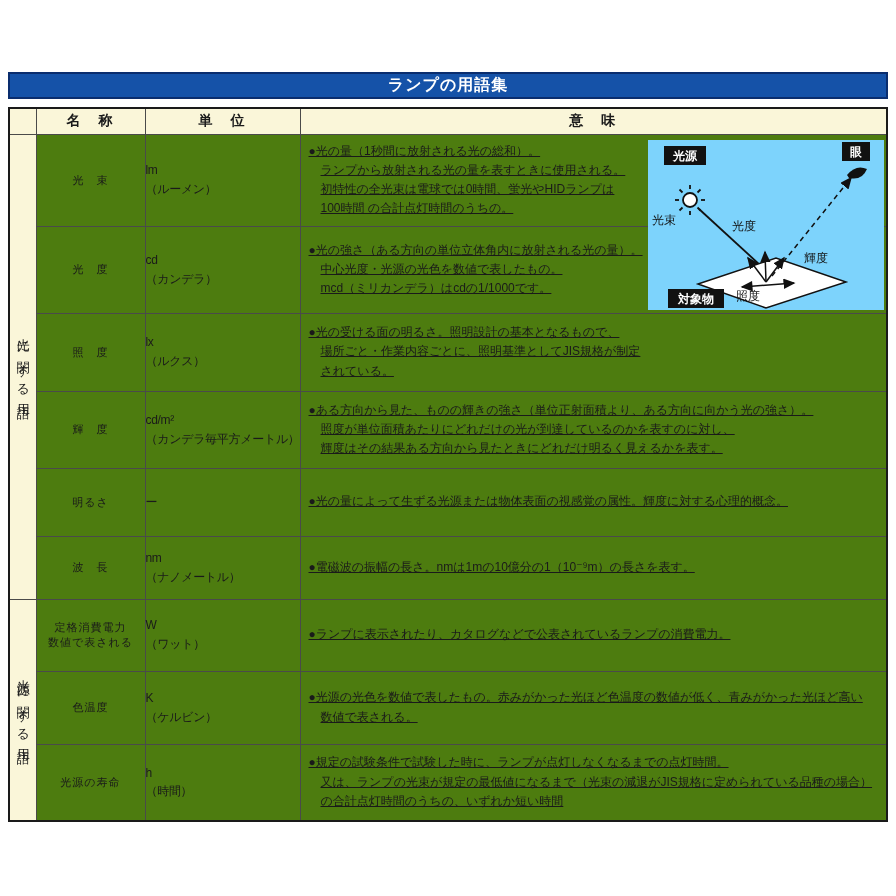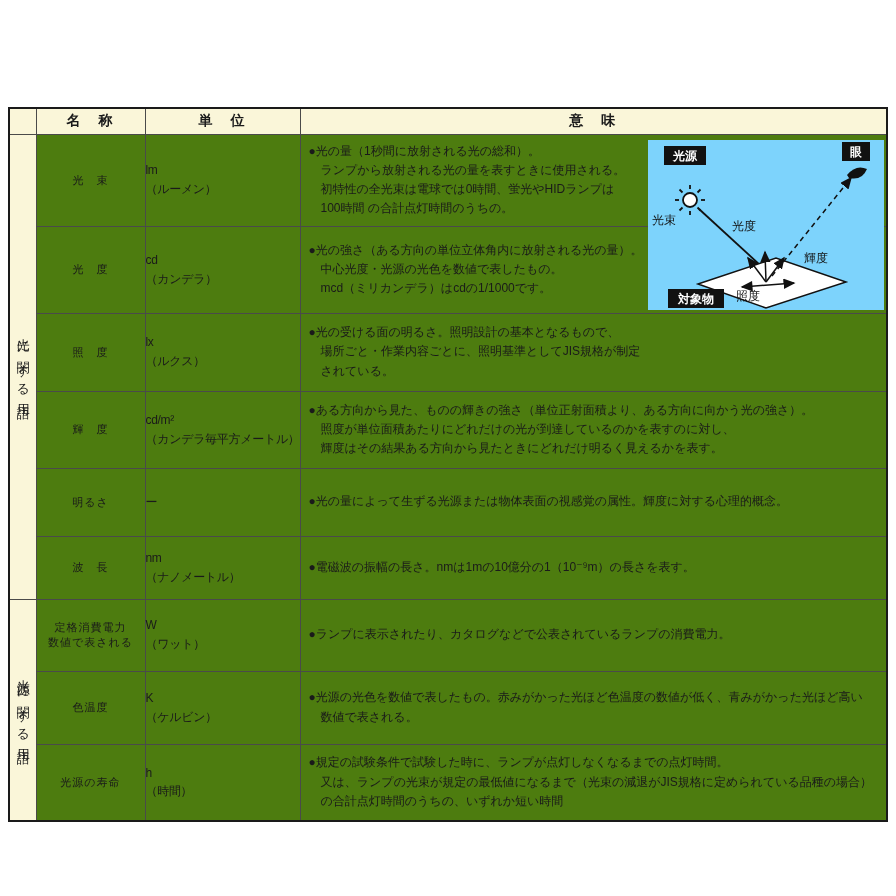--- a/index.html
+++ b/index.html
@@ -29,21 +29,21 @@
   .glossary td.side {
     background:#faf6d9; text-align:center; vertical-align:middle;
   }
   .vlabel {
     writing-mode:vertical-rl; text-orientation:upright;
     font-size:13px; letter-spacing:4px; margin:0 auto; display:inline-block;
   }
   td.name { text-align:center; font-size:11px; letter-spacing:1px; }
   td.unit { text-align:left; font-size:12px; line-height:1.55; }
   td.unit div { white-space:nowrap; letter-spacing:-0.3px; }
-  td.meaning { font-size:12px; line-height:1.6; padding:5px 4px 5px 8px; }
+  td.meaning { font-size:12px; line-height:1.6; padding:5px 4px 5px 8px;text-decoration:underline; }
   td.meaning div { white-space:nowrap; }
   td.meaning div.cont { padding-left:12px; }
 
   tbody tr:nth-child(1) { height:92px; }
   tbody tr:nth-child(2) { height:87px; }
   tbody tr:nth-child(3) { height:78px; }
   tbody tr:nth-child(4) { height:77px; }
   tbody tr:nth-child(5) { height:68px; }
   tbody tr:nth-child(6) { height:63px; }
   tbody tr:nth-child(7) { height:72px; }
@@ -56,20 +56,23 @@
     background:#7dd3fc;
   }
   .diagram svg { width:100%; height:100%; }
   .diagram text { font-family:"Liberation Sans","DejaVu Sans",sans-serif; }
 </style>
 </head>
 <body>
 
 <div class="sheet">
 
+  <div class="banner">
+    <span>ランプの用語集</span>
+  </div>
 
   <table class="glossary">
     <colgroup>
       <col style="width:27px">
         <col style="width:109px">
         <col style="width:155px">
         <col>
     </colgroup>
     <thead>
       <tr>

